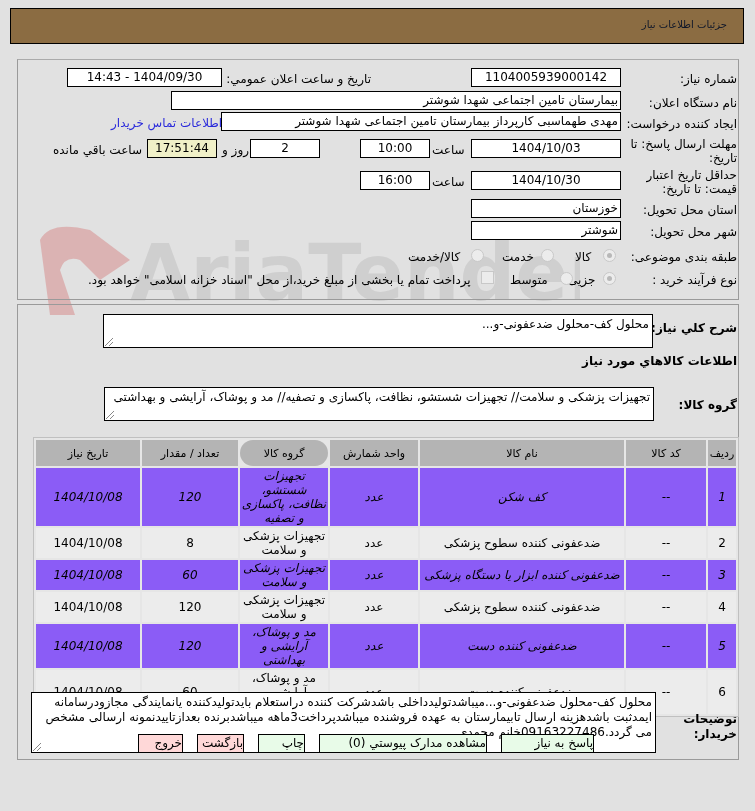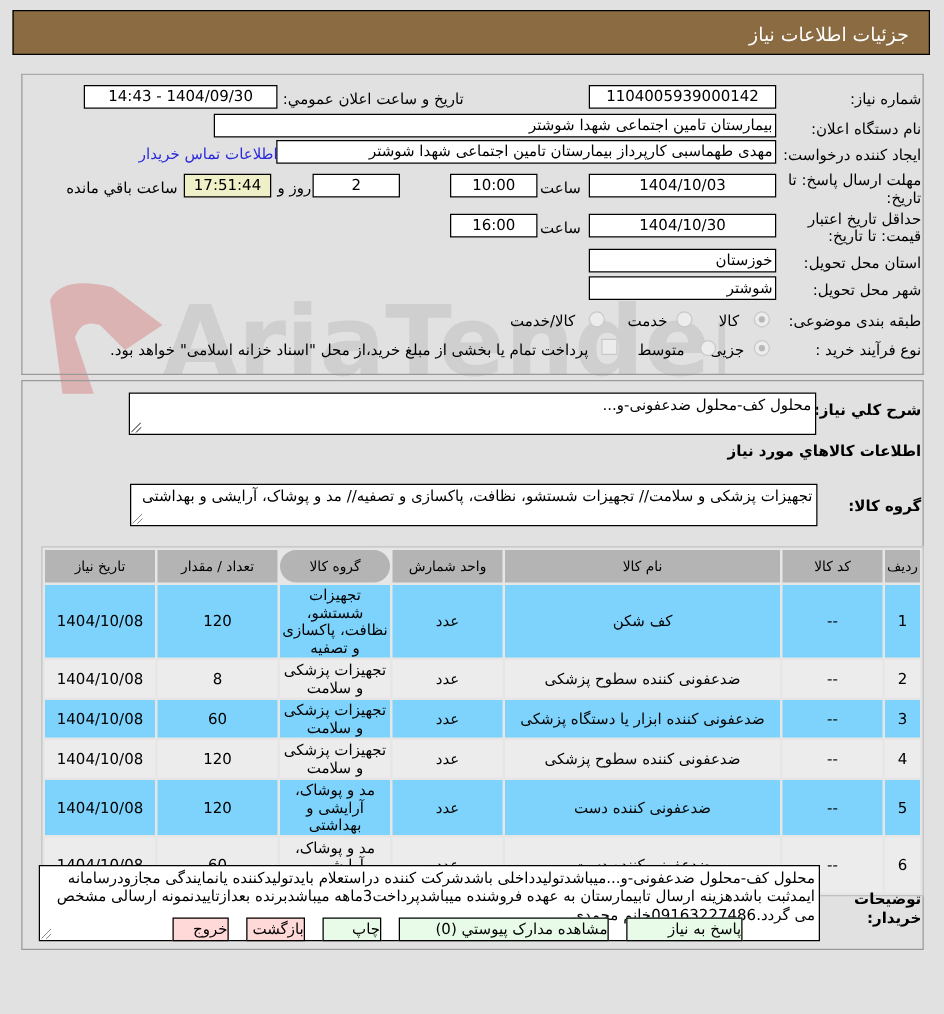--- a/index.html
+++ b/index.html
@@ -11,21 +11,21 @@
     font-size: 12px; color: #000;
     direction: rtl;
     position: relative;
   }
   .header-bar {
     position: absolute; left: 10px; top: 8px; width: 512px; height: 36px;
     width: 734px;
     background: #8b6c42; border: 1px solid #000;
   }
   .header-bar span {
-    position: absolute; right: 16px; top: 10px; color: #ffffff; font-size: 15px;
+    position: absolute; right: 16px; top: 10px; color: #0f172a; font-size: 10px;
   }
   .watermark {
     position: absolute; left: 20px; top: 220px; width: 560px; height: 100px;
     pointer-events: none; z-index: 0;
   }
   .panel {
     position: absolute; left: 17px; width: 722px;
     border: 1px solid #9a9a9a; border-right: 1px solid #9a9a9a;
   }
   .p1 { top: 59px; height: 241px; border-top: 1px solid #aaa; }
@@ -60,21 +60,21 @@
   }
   table.items {
     position: absolute; left: 33px; top: 437px; width: 706px;
     border-collapse: separate; border-spacing: 2px; background: #e6e6e6;
     border: 1px solid #c0c0c0; z-index: 2; font-size: 12px;
   }
   table.items th {
     background: #b4b4b4; font-weight: normal; height: 26px; font-size: 11px;
   }
   table.items td { text-align: center; line-height: 14px; }
-  table.items tr.odd td { background: #7dd3fc; }
+  table.items tr.odd td { background: #8b5cf6; font-style: italic; }
   table.items tr.even td { background: #ececec; }
   .btn {
     position: absolute; top: 734px; height: 19px; border: 1px solid #000;
     font-size: 12px; line-height: 17px; text-align: right; z-index: 2;
   }
   .btn.green { background: #e8fbe8; }
   .btn.pink { background: #ffd8d8; }
 </style>
 </head>
 <body>
@@ -153,21 +153,21 @@
 <div class="ta" style="left:104px;top:387px;width:550px;height:34px;">
   <span>تجهیزات پزشکی و سلامت// تجهیزات شستشو، نظافت، پاکسازی و تصفیه// مد و پوشاک، آرایشی و بهداشتی</span>
   <span class="grip"></span>
 </div>
 
 <table class="items">
   <thead>
     <tr>
       <th style="width:28px;">رديف</th>
       <th style="width:80px;">کد کالا</th>
-      <th style="width:220px;">نام کالا</th>
+      <th style="width:204px;">نام کالا</th>
       <th style="width:88px;">واحد شمارش</th>
       <th style="width:88px;border-radius:13px;">گروه کالا</th>
       <th style="width:96px;">تعداد / مقدار</th>
       <th>تاريخ نياز</th>
     </tr>
   </thead>
   <tbody>
     <tr class="odd" style="height:42px;">
       <td>1</td>
       <td>--</td>

